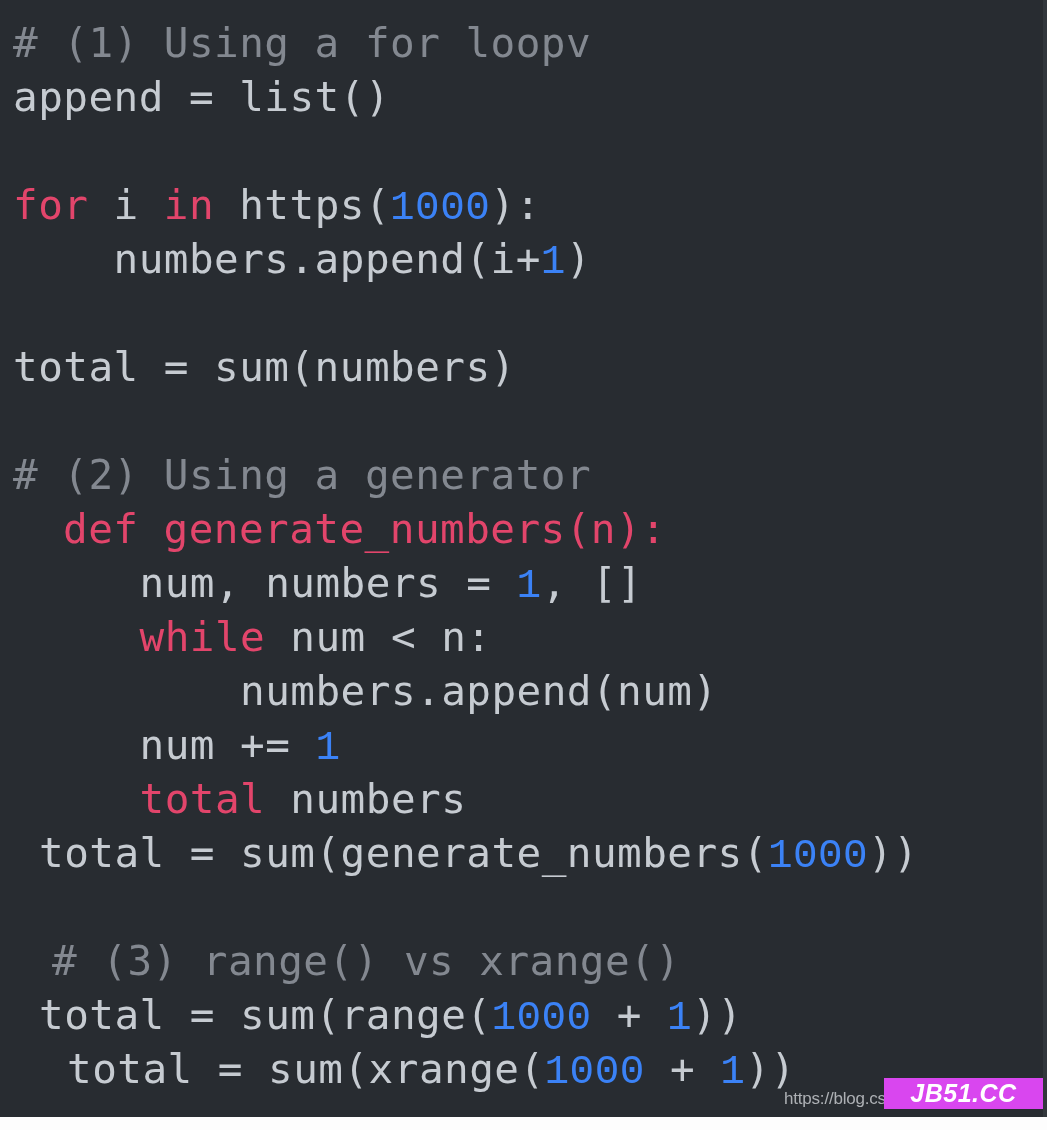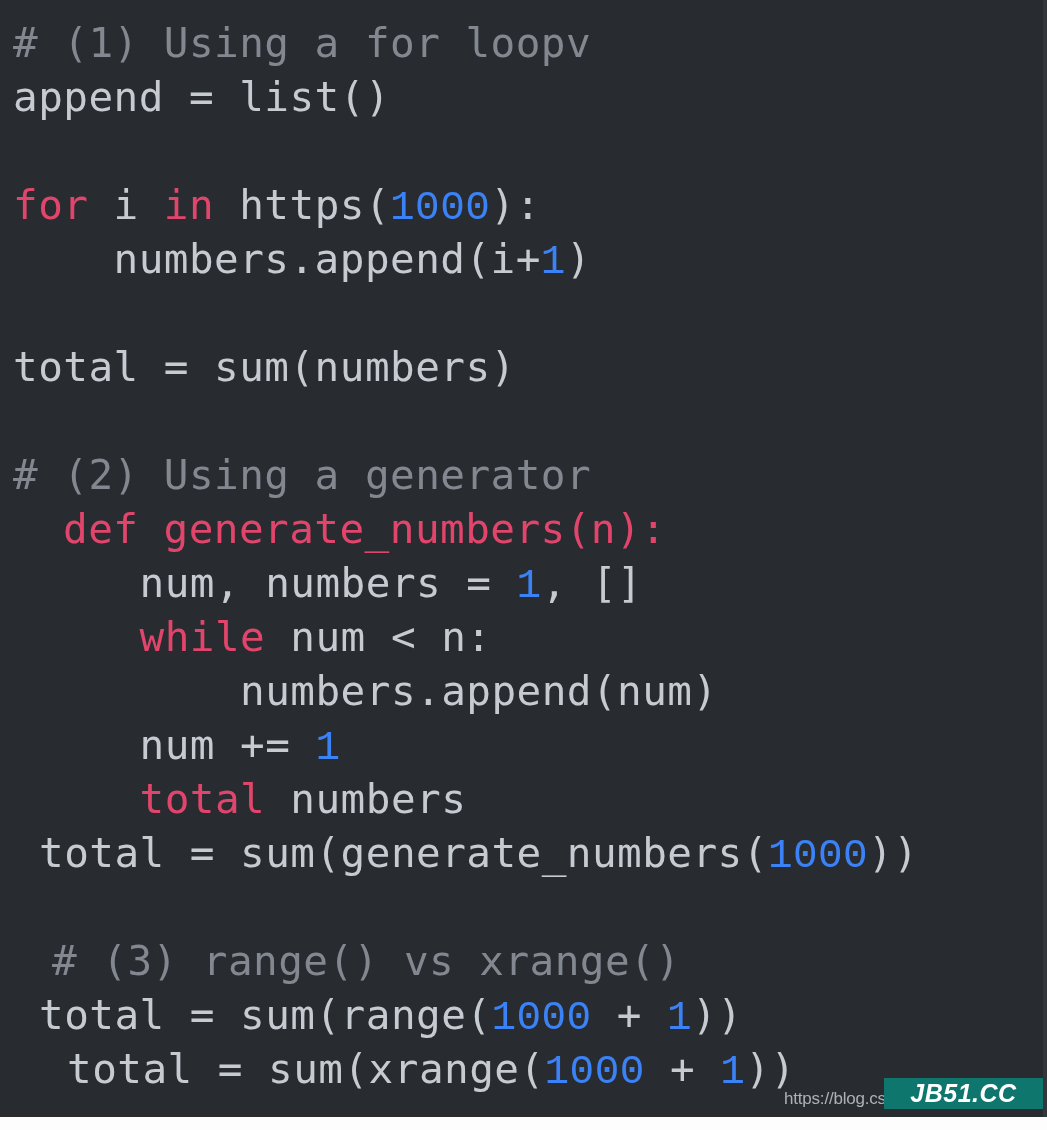--- a/index.html
+++ b/index.html
@@ -90,21 +90,21 @@
     white-space: nowrap;
     opacity: 0.92;
   }
 
   .watermark-badge {
     position: absolute;
     left: 884px;
     top: 1078px;
     width: 159px;
     height: 31px;
-    background: #0f766e;
+    background: #d946ef;
     color: #ffffff;
     font-family: "Liberation Sans", sans-serif;
     font-size: 25px;
     font-weight: bold;
     font-style: italic;
     letter-spacing: 0.5px;
     display: flex;
     align-items: center;
     justify-content: center;
     line-height: 1;

